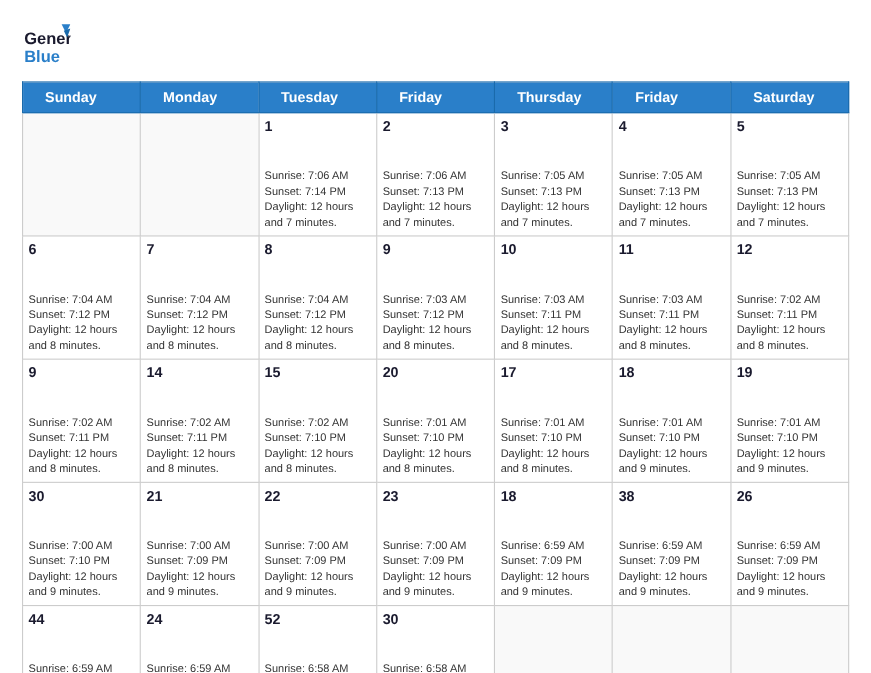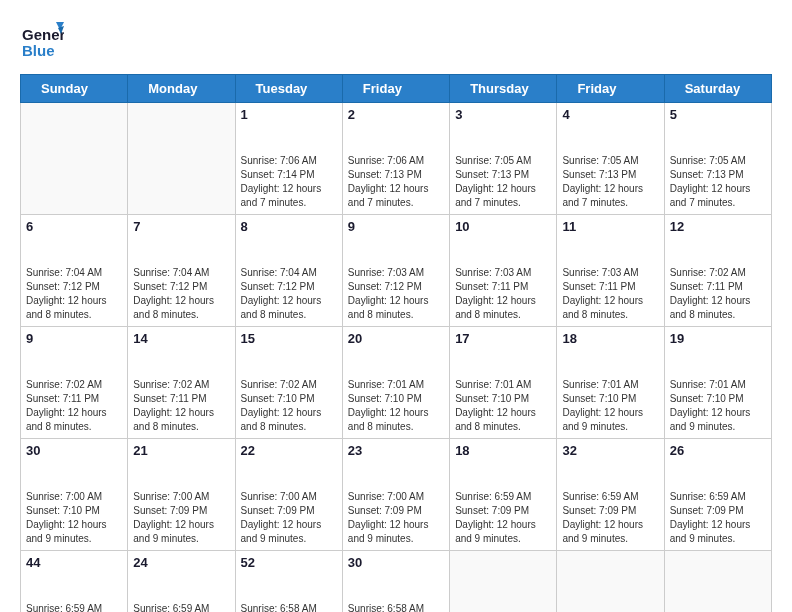--- a/index.html
+++ b/index.html
@@ -280,21 +280,21 @@
 and 9 minutes.</div>
         </td>
         <td>
           <span class="day-num">18</span>
           <div class="day-info" style="white-space: pre-line;">Sunrise: 6:59 AM
 Sunset: 7:09 PM
 Daylight: 12 hours
 and 9 minutes.</div>
         </td>
         <td>
-          <span class="day-num">32</span>
+          <span class="day-num">38</span>
           <div class="day-info" style="white-space: pre-line;">Sunrise: 6:59 AM
 Sunset: 7:09 PM
 Daylight: 12 hours
 and 9 minutes.</div>
         </td>
         <td>
           <span class="day-num">26</span>
           <div class="day-info" style="white-space: pre-line;">Sunrise: 6:59 AM
 Sunset: 7:09 PM
 Daylight: 12 hours

